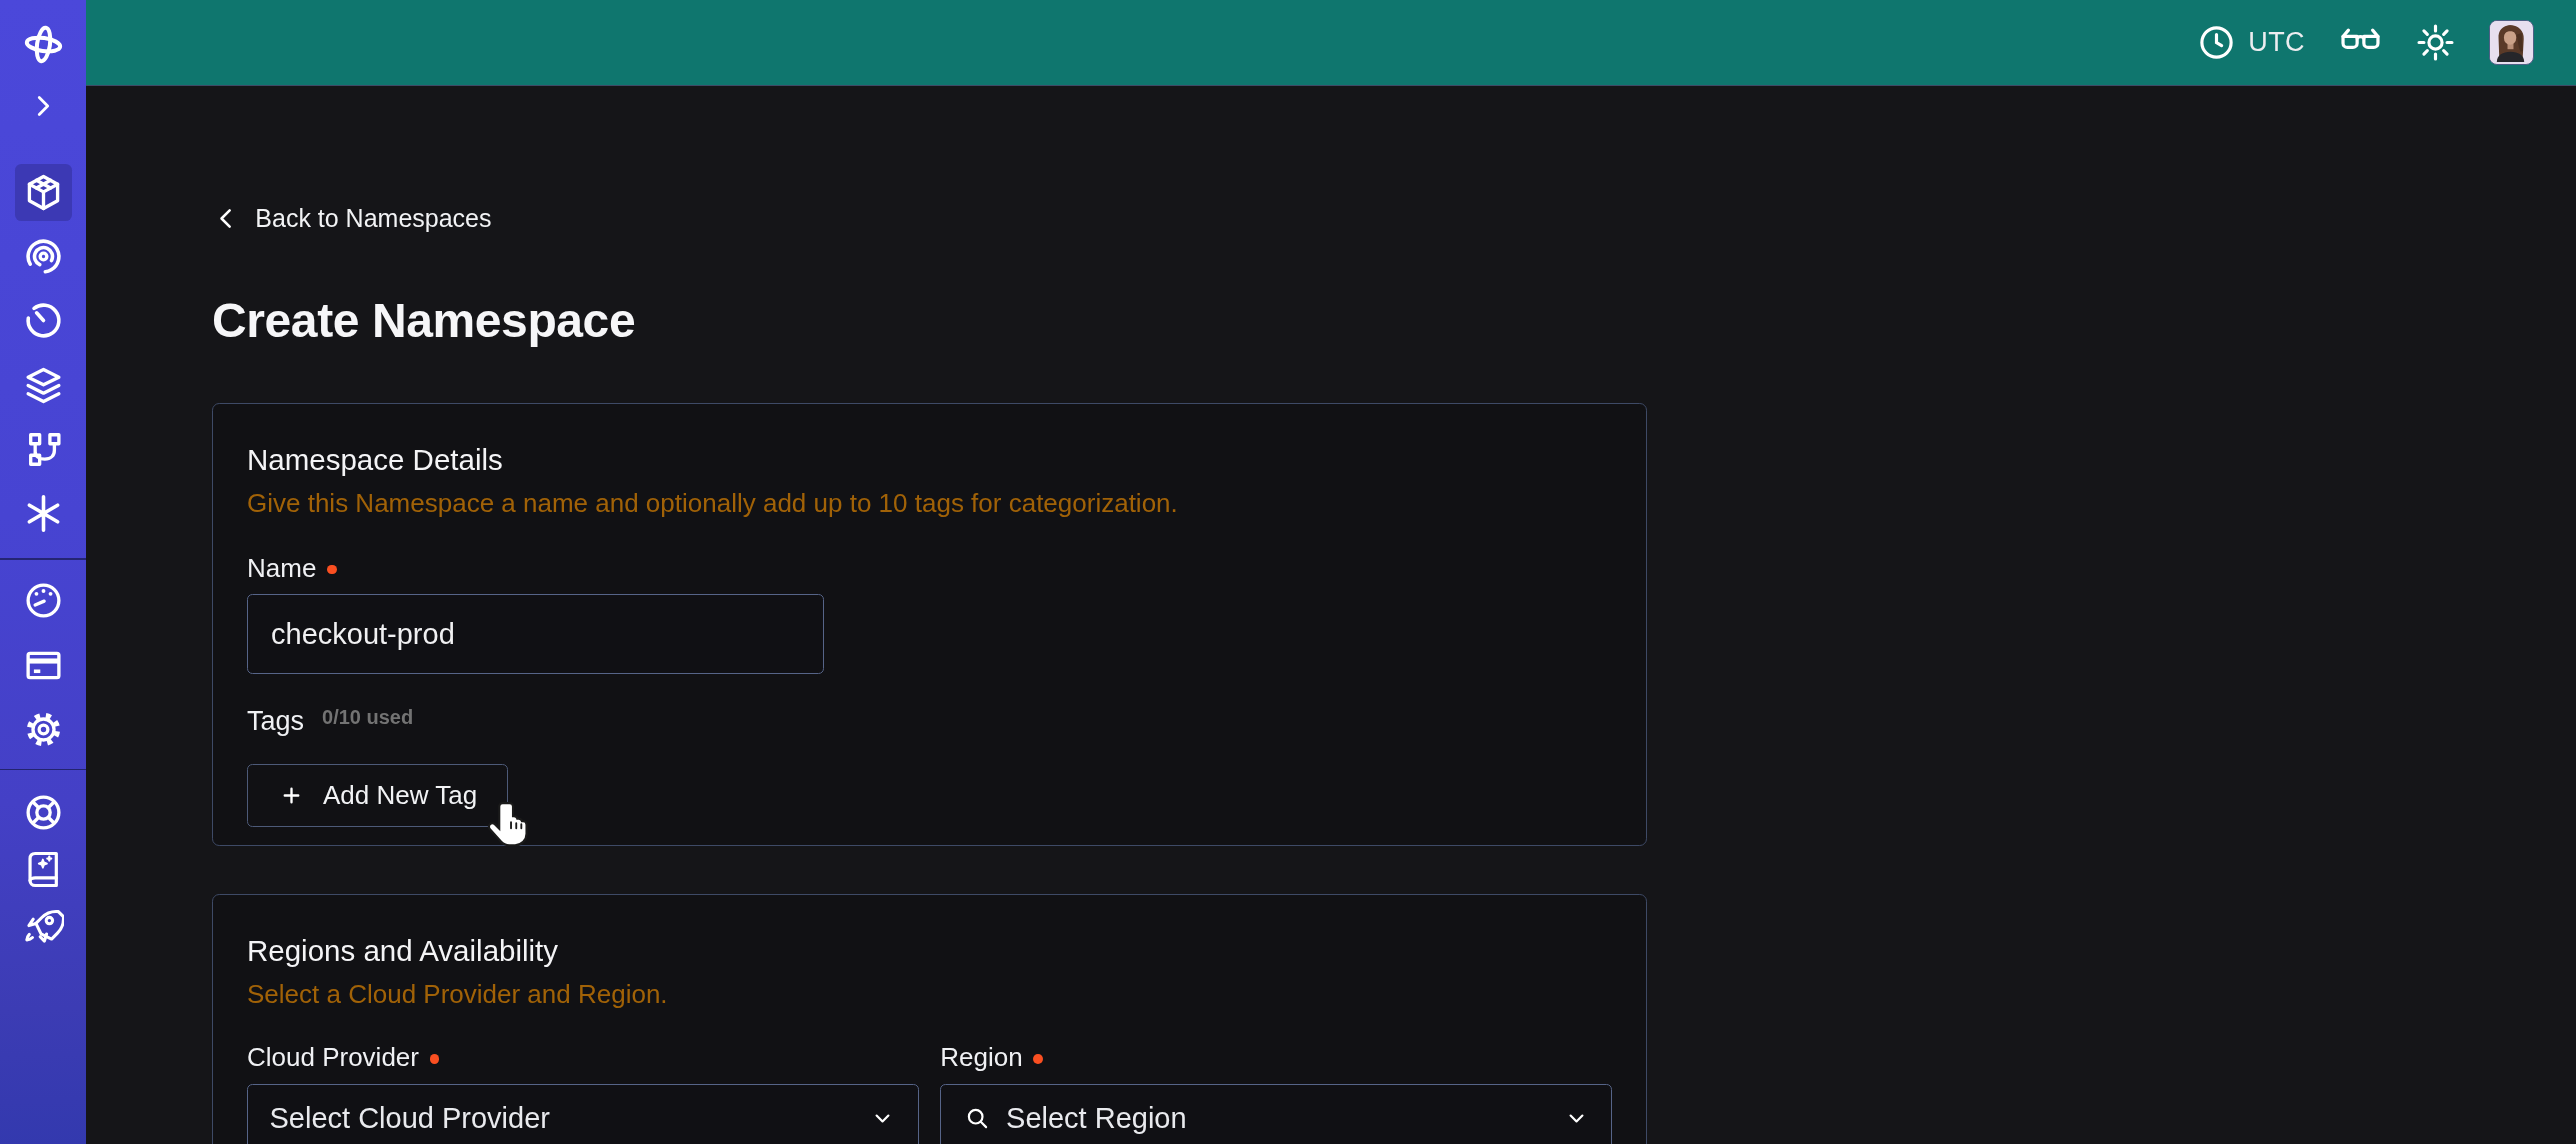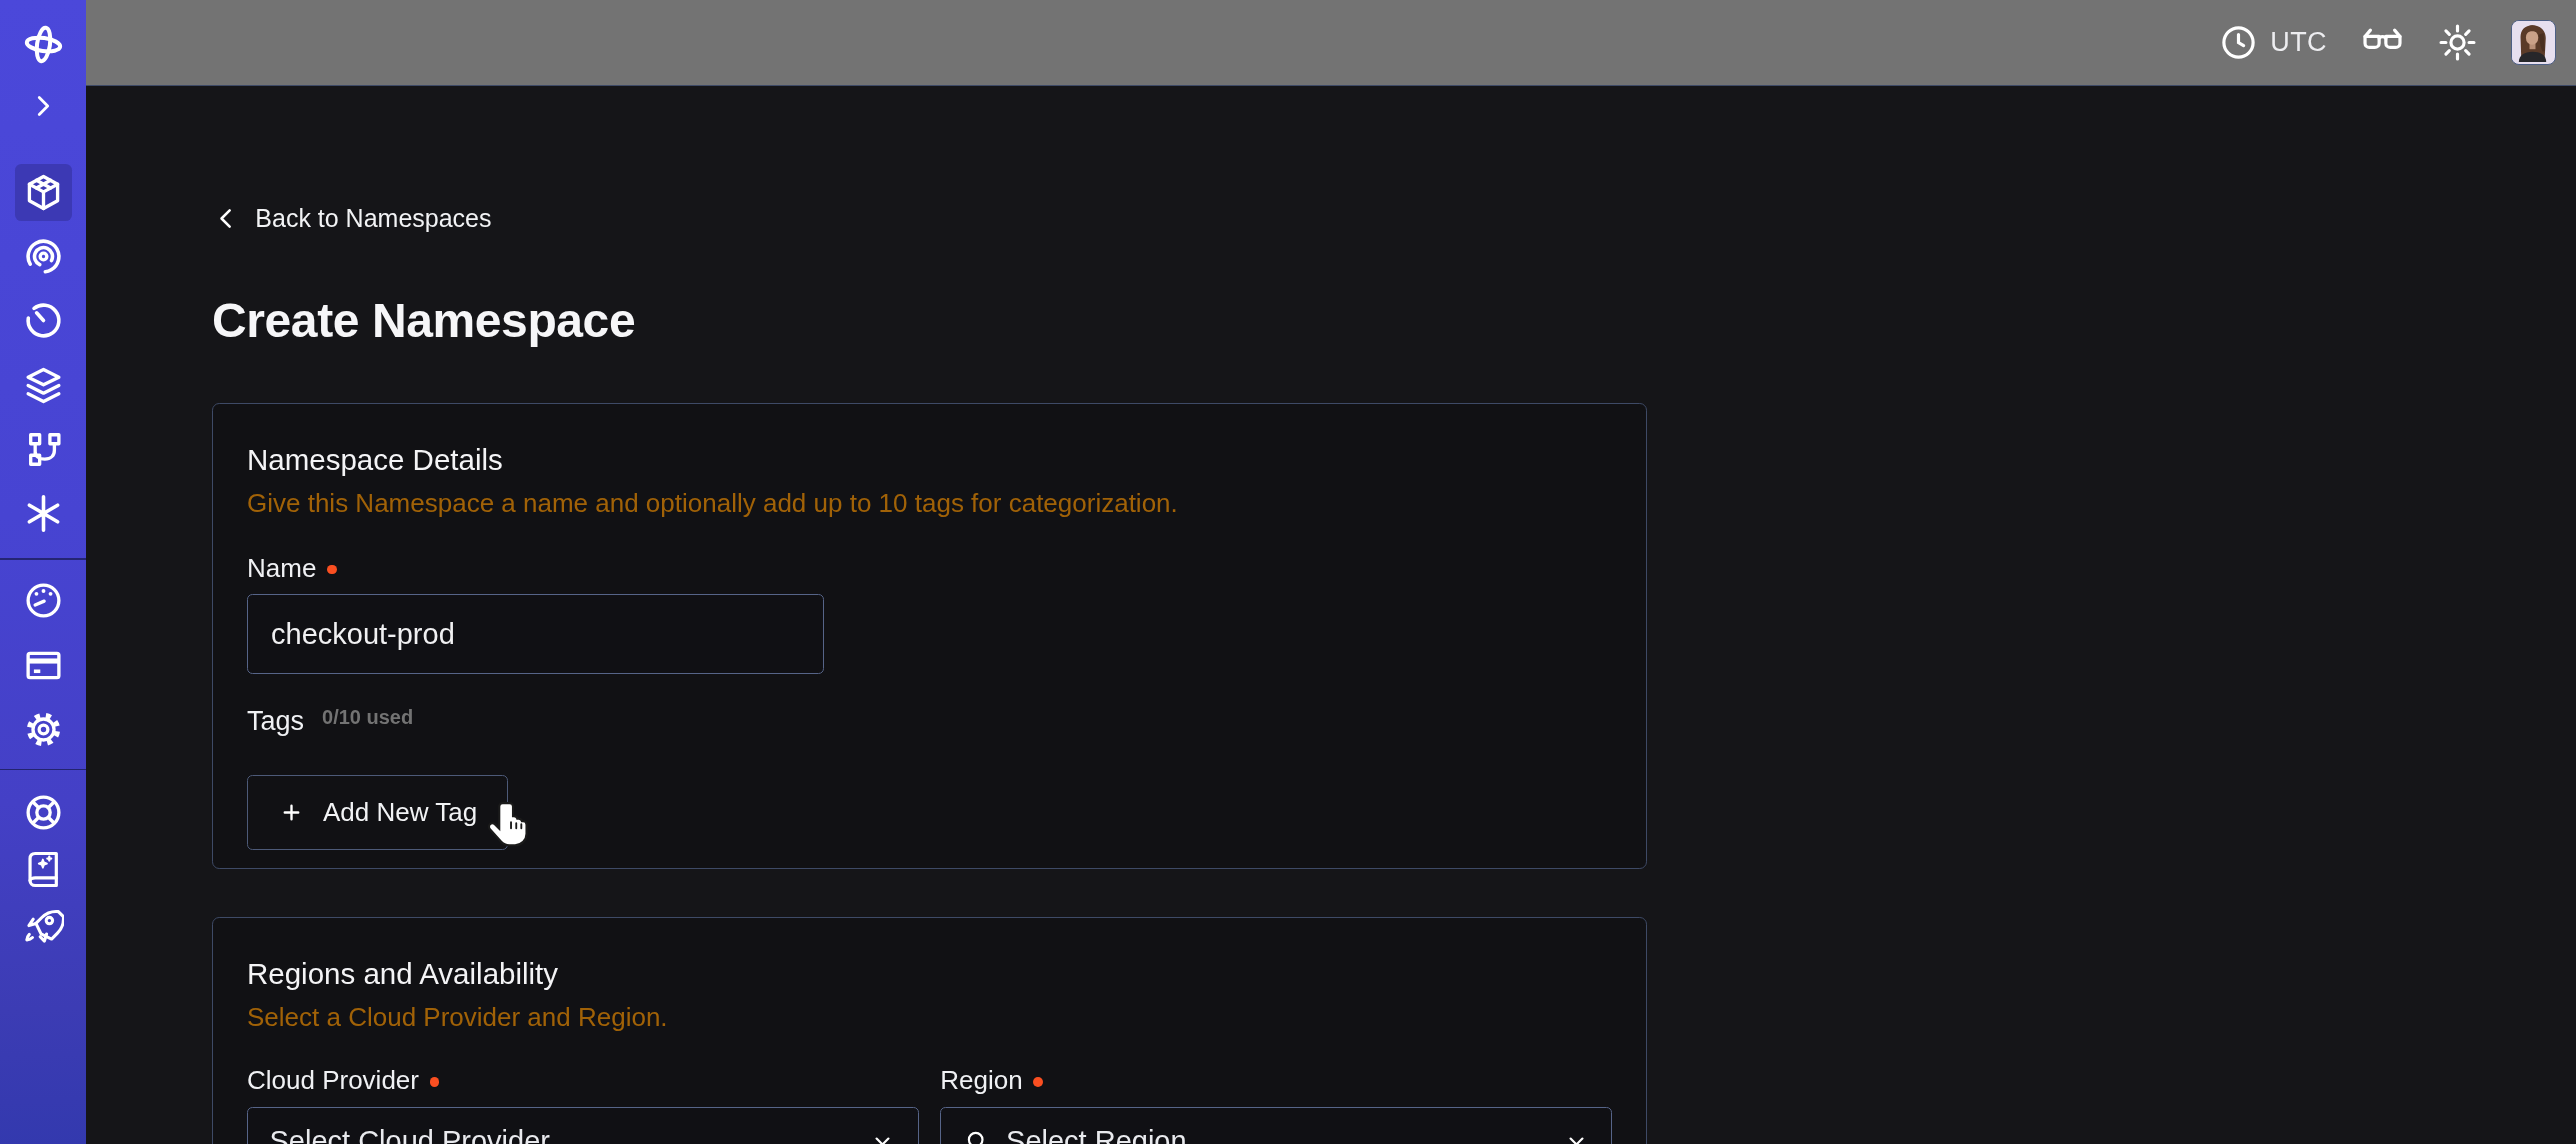--- a/index.html
+++ b/index.html
@@ -34,24 +34,24 @@
   .grp2{ margin-top:12.5px; }
   .grp2 .nav-item{ margin-bottom:7.2px; }
   .div2{ margin-top:3.6px; }
   .grp3{ margin-top:13.4px; }
 
   
   .right-col{ flex:1; display:flex; flex-direction:column; min-width:0; }
 
   .topbar{
     height:86px; flex:0 0 86px;
-    background:#737373;
+    background:#0f766e;
     border-bottom:1.8px solid #3e4a66;
     display:flex; align-items:center; justify-content:flex-end;
-    gap:34px; padding-right:20px;
+    gap:34px; padding-right:42px;
   }
   .tz-button{ display:flex; align-items:center; gap:12.5px; cursor:pointer; }
   .tz-label{ font-size:27px; letter-spacing:0.4px; color:#ededf0; }
   .icon-button{ display:flex; align-items:center; justify-content:center; cursor:pointer; }
   .avatar{
     width:45px; height:45px; border-radius:8px; border:1.8px solid #4d5f85;
     overflow:hidden; cursor:pointer; background:#e7dfef;
   }
 
   
@@ -81,21 +81,21 @@
     color:#f0f0f2; font-size:29px; padding:0 23px;
     font-family:"Liberation Sans","DejaVu Sans",sans-serif;
     outline:none; display:block;
   }
 
   .tags-row{ margin-top:32px; display:flex; align-items:flex-start; gap:18px; }
   .tags-label{ font-size:27px; font-weight:500; color:#f0f1f4; }
   .tags-usage{ font-size:20px; color:#737373;font-weight:bold; }
 
   .add-tag-btn{
-    margin-top:38px; height:75px; padding:0 30px;
+    margin-top:27px; height:63px; padding:0 30px;
     display:inline-flex; align-items:center; gap:18px;
     background:transparent; border:1.8px solid #4d5a78; border-radius:5.4px;
     color:#f2f3f5; font-size:26px; font-weight:500; cursor:pointer;
     font-family:"Liberation Sans","DejaVu Sans",sans-serif;
   }
 
   .grid-2{ display:grid; grid-template-columns:1fr 1fr; gap:21.5px; margin-top:32px; }
   .select-box{
     margin-top:10.7px; height:70px;
     background:#101014; border:1.8px solid #566488; border-radius:5.4px;

